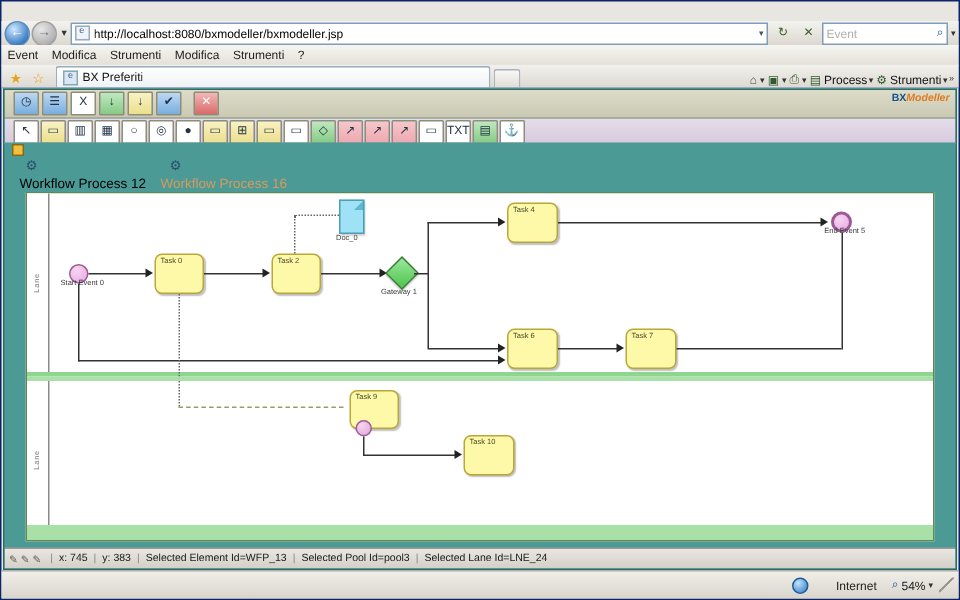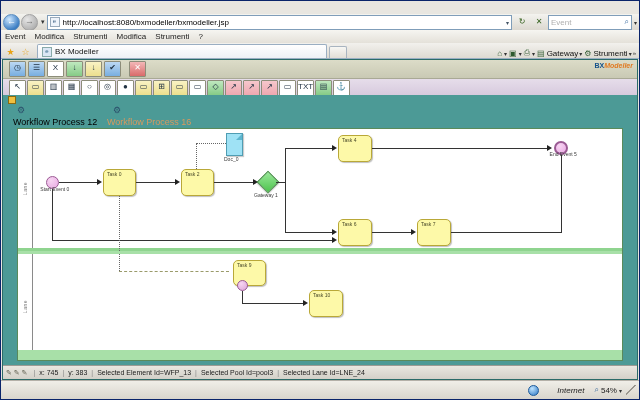--- a/index.html
+++ b/index.html
@@ -275,21 +275,21 @@
 
   
   .statusbar {
     position: absolute; left: 0; right: 0; bottom: 0; height: 18px;
     background: linear-gradient(to bottom,#f0eee8,#d9d5cd);
     border-top: 1px solid #b4b0a8;
     display: flex; align-items: center; padding: 0 3px;
     font-size: 8px; color: #222;
   }
   .statusbar .left { flex: 1; }
-  .statusbar .zone { display: flex; align-items: center; gap: 18px; margin-right: 10px; font-style: italic; }
+  .statusbar .zone { display: flex; align-items: center; gap: 18px; margin-right: 10px; }
   .statusbar .globe {
     width: 9px; height: 9px; border-radius: 50%;
     background: radial-gradient(circle at 35% 30%, #bfe4ff, #2f78c4);
     border: 1px solid #1d5a9a;
   }
   .statusbar .zoom { display: flex; align-items: center; gap: 2px; }
   .statusbar .zmag { font-size: 8px; color: #2a6099; }
   .statusbar .zcaret { font-size: 6px; color: #333; }
   .grip {
     width: 10px; height: 10px; margin-left: 4px;
@@ -328,32 +328,32 @@
     <div class="mi">Modifica</div>
     <div class="mi">Strumenti</div>
     <div class="mi">?</div>
   </div>
 
   <div class="tabbar">
     <div class="favico">★</div>
     <div class="favico">☆</div>
     <div class="tab">
       <div class="tico">e</div>
-      <div class="tlabel">BX Modeller</div>
+      <div class="tlabel">BX Preferiti</div>
     </div>
     <div class="tab-new"></div>
     <div class="tb-right">
       <div class="ri">⌂</div>
       <div class="rd">▾</div>
       <div class="ri">▣</div>
       <div class="rd">▾</div>
       <div class="ri">⎙</div>
       <div class="rd">▾</div>
       <div class="ri">▤</div>
-      <div class="rl">Gateway</div>
+      <div class="rl">Process</div>
       <div class="rd">▾</div>
       <div class="ri">⚙</div>
       <div class="rl">Strumenti</div>
       <div class="rd">▾</div>
       <div class="rd">»</div>
     </div>
   </div>
 
   <div class="appwrap">
 

